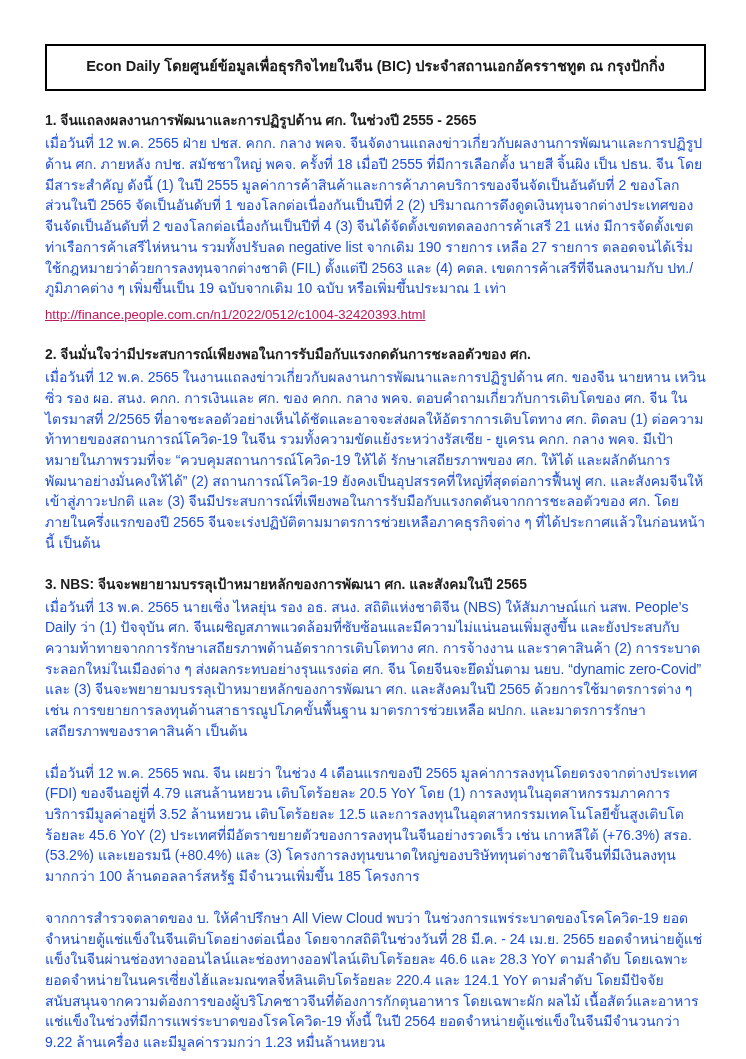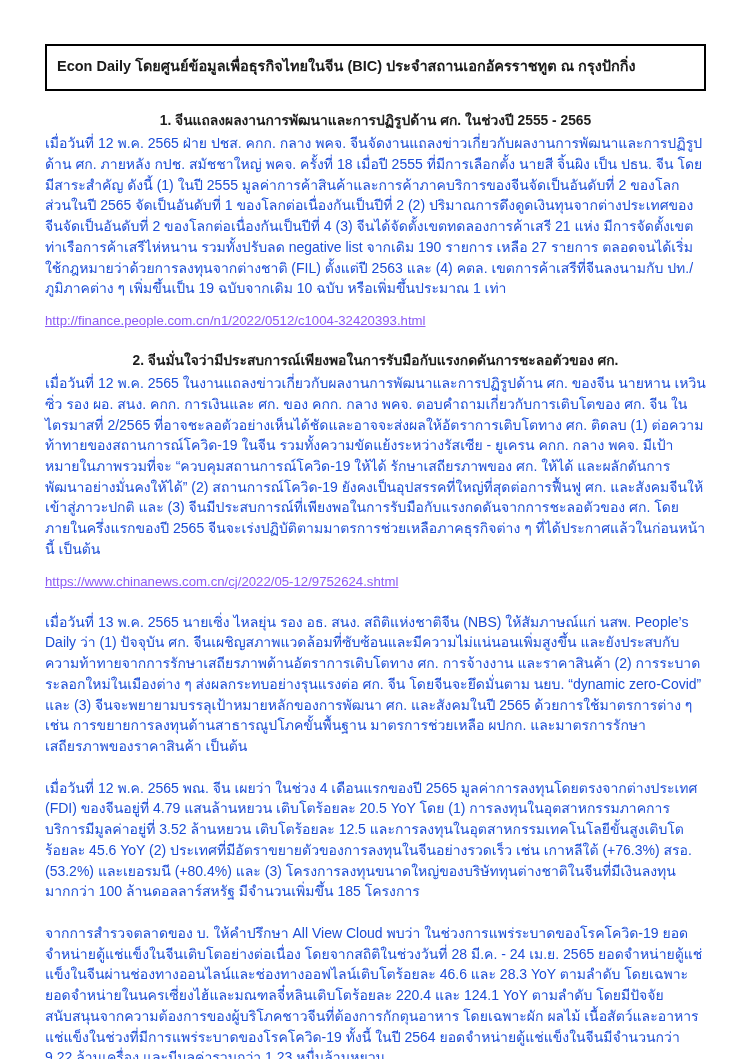--- a/index.html
+++ b/index.html
@@ -7,49 +7,49 @@
     width: 746px;
     min-height: 1059px;
     box-sizing: border-box;
     padding: 44px 40px 28px 45px;
     font-family: "Liberation Sans", sans-serif;
     color: #3a3a3a;
     background: #ffffff;
   }
   .header-box {
     border: 2px solid #000000;
+    text-align: center;
     padding: 9px 10px 11px 10px;
     margin-bottom: 20px;
   }
   .header-line {
     font-weight: bold;
     font-size: 14.5px;
     line-height: 1.6;
     color: #1a1a1a;
   }
   .section { margin-bottom: 21px; }
   .sec-title {
     font-weight: bold;
     font-size: 13.8px;
     line-height: 1.45;
     color: #1f1f1f;
     margin-bottom: 2px;
-    text-align: center;
   }
   .sec-body {
     font-size: 14px;
     line-height: 1.48;
     color: #1d4ed8;
   }
   .sec-link {
     display: inline-block;
-    margin-top: 12px;
+    margin-top: 6px;
     font-size: 13.2px;
     line-height: 1.45;
-    color: #8b5cf6;
+    color: #be185d;
     text-decoration: underline;
     word-break: break-all;
     cursor: pointer;
   }
 </style>
 </head>
 <body>
 
 <div class="page">
 
@@ -59,24 +59,24 @@
 
   <div class="section">
     <div class="sec-title">1. จีนแถลงผลงานการพัฒนาและการปฏิรูปด้าน ศก. ในช่วงปี 2555 - 2565</div>
     <div class="sec-body">เมื่อวันที่ 12 พ.ค. 2565 ฝ่าย ปชส. คกก. กลาง พคจ. จีนจัดงานแถลงข่าวเกี่ยวกับผลงานการพัฒนาและการปฏิรูปด้าน ศก. ภายหลัง กปช. สมัชชาใหญ่ พคจ. ครั้งที่ 18 เมื่อปี 2555 ที่มีการเลือกตั้ง นายสี จิ้นผิง เป็น ปธน. จีน โดยมีสาระสำคัญ ดังนี้ (1) ในปี 2555 มูลค่าการค้าสินค้าและการค้าภาคบริการของจีนจัดเป็นอันดับที่ 2 ของโลก ส่วนในปี 2565 จัดเป็นอันดับที่ 1 ของโลกต่อเนื่องกันเป็นปีที่ 2 (2) ปริมาณการดึงดูดเงินทุนจากต่างประเทศของจีนจัดเป็นอันดับที่ 2 ของโลกต่อเนื่องกันเป็นปีที่ 4 (3) จีนได้จัดตั้งเขตทดลองการค้าเสรี 21 แห่ง มีการจัดตั้งเขตท่าเรือการค้าเสรีไห่หนาน รวมทั้งปรับลด negative list จากเดิม 190 รายการ เหลือ 27 รายการ ตลอดจนได้เริ่มใช้กฎหมายว่าด้วยการลงทุนจากต่างชาติ (FIL) ตั้งแต่ปี 2563 และ (4) คตล. เขตการค้าเสรีที่จีนลงนามกับ ปท./ภูมิภาคต่าง ๆ เพิ่มขึ้นเป็น 19 ฉบับจากเดิม 10 ฉบับ หรือเพิ่มขึ้นประมาณ 1 เท่า</div>
     <a class="sec-link" href="#">http://finance.people.com.cn/n1/2022/0512/c1004-32420393.html</a>
   </div>
 
   <div class="section">
     <div class="sec-title">2. จีนมั่นใจว่ามีประสบการณ์เพียงพอในการรับมือกับแรงกดดันการชะลอตัวของ ศก.</div>
     <div class="sec-body">เมื่อวันที่ 12 พ.ค. 2565 ในงานแถลงข่าวเกี่ยวกับผลงานการพัฒนาและการปฏิรูปด้าน ศก. ของจีน นายหาน เหวินซิ่ว รอง ผอ. สนง. คกก. การเงินและ ศก. ของ คกก. กลาง พคจ. ตอบคำถามเกี่ยวกับการเติบโตของ ศก. จีน ในไตรมาสที่ 2/2565 ที่อาจชะลอตัวอย่างเห็นได้ชัดและอาจจะส่งผลให้อัตราการเติบโตทาง ศก. ติดลบ (1) ต่อความท้าทายของสถานการณ์โควิด-19 ในจีน รวมทั้งความขัดแย้งระหว่างรัสเซีย - ยูเครน คกก. กลาง พคจ. มีเป้าหมายในภาพรวมที่จะ “ควบคุมสถานการณ์โควิด-19 ให้ได้ รักษาเสถียรภาพของ ศก. ให้ได้ และผลักดันการพัฒนาอย่างมั่นคงให้ได้” (2) สถานการณ์โควิด-19 ยังคงเป็นอุปสรรคที่ใหญ่ที่สุดต่อการฟื้นฟู ศก. และสังคมจีนให้เข้าสู่ภาวะปกติ และ (3) จีนมีประสบการณ์ที่เพียงพอในการรับมือกับแรงกดดันจากการชะลอตัวของ ศก. โดยภายในครึ่งแรกของปี 2565 จีนจะเร่งปฏิบัติตามมาตรการช่วยเหลือภาคธุรกิจต่าง ๆ ที่ได้ประกาศแล้วในก่อนหน้านี้ เป็นต้น</div>
-    <a class="sec-link" href="#">https://www.chinanews.com.cn/cj/2022/05-12/9752624.shtml</a>
   </div>
 
   <div class="section">
+    <div class="sec-title">3. NBS: จีนจะพยายามบรรลุเป้าหมายหลักของการพัฒนา ศก. และสังคมในปี 2565</div>
     <div class="sec-body">เมื่อวันที่ 13 พ.ค. 2565 นายเซิ่ง ไหลยุ่น รอง อธ. สนง. สถิติแห่งชาติจีน (NBS) ให้สัมภาษณ์แก่ นสพ. People’s Daily ว่า (1) ปัจจุบัน ศก. จีนเผชิญสภาพแวดล้อมที่ซับซ้อนและมีความไม่แน่นอนเพิ่มสูงขึ้น และยังประสบกับความท้าทายจากการรักษาเสถียรภาพด้านอัตราการเติบโตทาง ศก. การจ้างงาน และราคาสินค้า (2) การระบาดระลอกใหม่ในเมืองต่าง ๆ ส่งผลกระทบอย่างรุนแรงต่อ ศก. จีน โดยจีนจะยึดมั่นตาม นยบ. “dynamic zero-Covid” และ (3) จีนจะพยายามบรรลุเป้าหมายหลักของการพัฒนา ศก. และสังคมในปี 2565 ด้วยการใช้มาตรการต่าง ๆ เช่น การขยายการลงทุนด้านสาธารณูปโภคขั้นพื้นฐาน มาตรการช่วยเหลือ ผปกก. และมาตรการรักษาเสถียรภาพของราคาสินค้า เป็นต้น</div>
   </div>
 
   <div class="section">
     <div class="sec-body">เมื่อวันที่ 12 พ.ค. 2565 พณ. จีน เผยว่า ในช่วง 4 เดือนแรกของปี 2565 มูลค่าการลงทุนโดยตรงจากต่างประเทศ (FDI) ของจีนอยู่ที่ 4.79 แสนล้านหยวน เติบโตร้อยละ 20.5 YoY โดย (1) การลงทุนในอุตสาหกรรมภาคการบริการมีมูลค่าอยู่ที่ 3.52 ล้านหยวน เติบโตร้อยละ 12.5 และการลงทุนในอุตสาหกรรมเทคโนโลยีขั้นสูงเติบโตร้อยละ 45.6 YoY (2) ประเทศที่มีอัตราขยายตัวของการลงทุนในจีนอย่างรวดเร็ว เช่น เกาหลีใต้ (+76.3%) สรอ. (53.2%) และเยอรมนี (+80.4%) และ (3) โครงการลงทุนขนาดใหญ่ของบริษัททุนต่างชาติในจีนที่มีเงินลงทุนมากกว่า 100 ล้านดอลลาร์สหรัฐ มีจำนวนเพิ่มขึ้น 185 โครงการ</div>
   </div>
 
   <div class="section">
     <div class="sec-body">จากการสำรวจตลาดของ บ. ให้คำปรึกษา All View Cloud พบว่า ในช่วงการแพร่ระบาดของโรคโควิด-19 ยอดจำหน่ายตู้แช่แข็งในจีนเติบโตอย่างต่อเนื่อง โดยจากสถิติในช่วงวันที่ 28 มี.ค. - 24 เม.ย. 2565 ยอดจำหน่ายตู้แช่แข็งในจีนผ่านช่องทางออนไลน์และช่องทางออฟไลน์เติบโตร้อยละ 46.6 และ 28.3 YoY ตามลำดับ โดยเฉพาะยอดจำหน่ายในนครเซี่ยงไฮ้และมณฑลจี๋หลินเติบโตร้อยละ 220.4 และ 124.1 YoY ตามลำดับ โดยมีปัจจัยสนับสนุนจากความต้องการของผู้บริโภคชาวจีนที่ต้องการกักตุนอาหาร โดยเฉพาะผัก ผลไม้ เนื้อสัตว์และอาหารแช่แข็งในช่วงที่มีการแพร่ระบาดของโรคโควิด-19 ทั้งนี้ ในปี 2564 ยอดจำหน่ายตู้แช่แข็งในจีนมีจำนวนกว่า 9.22 ล้านเครื่อง และมีมูลค่ารวมกว่า 1.23 หมื่นล้านหยวน</div>
 

